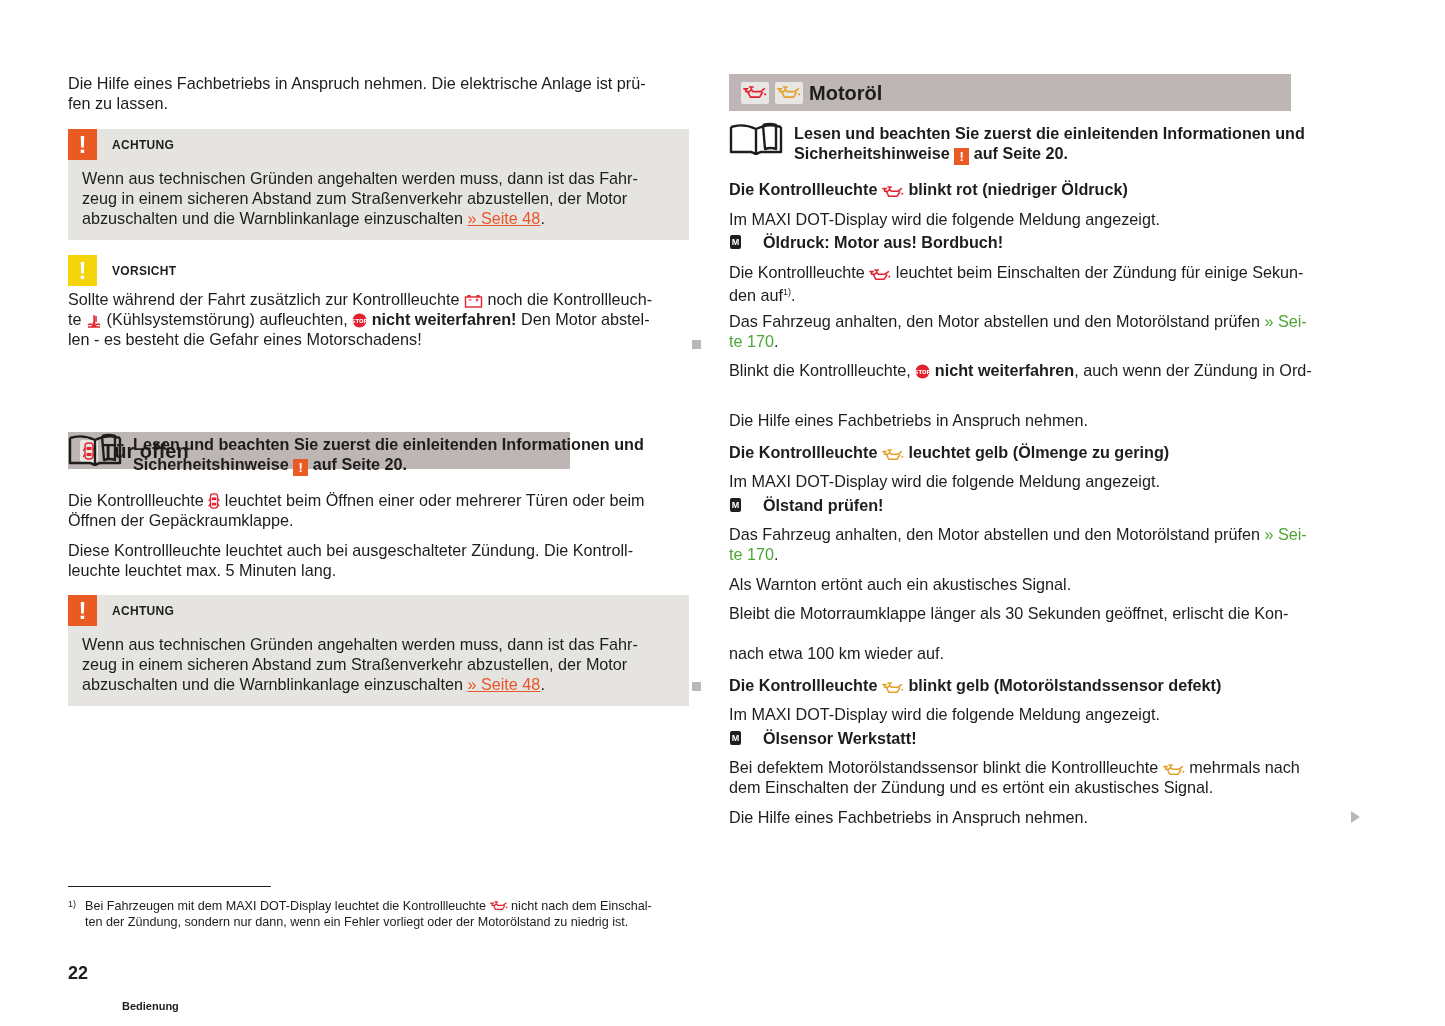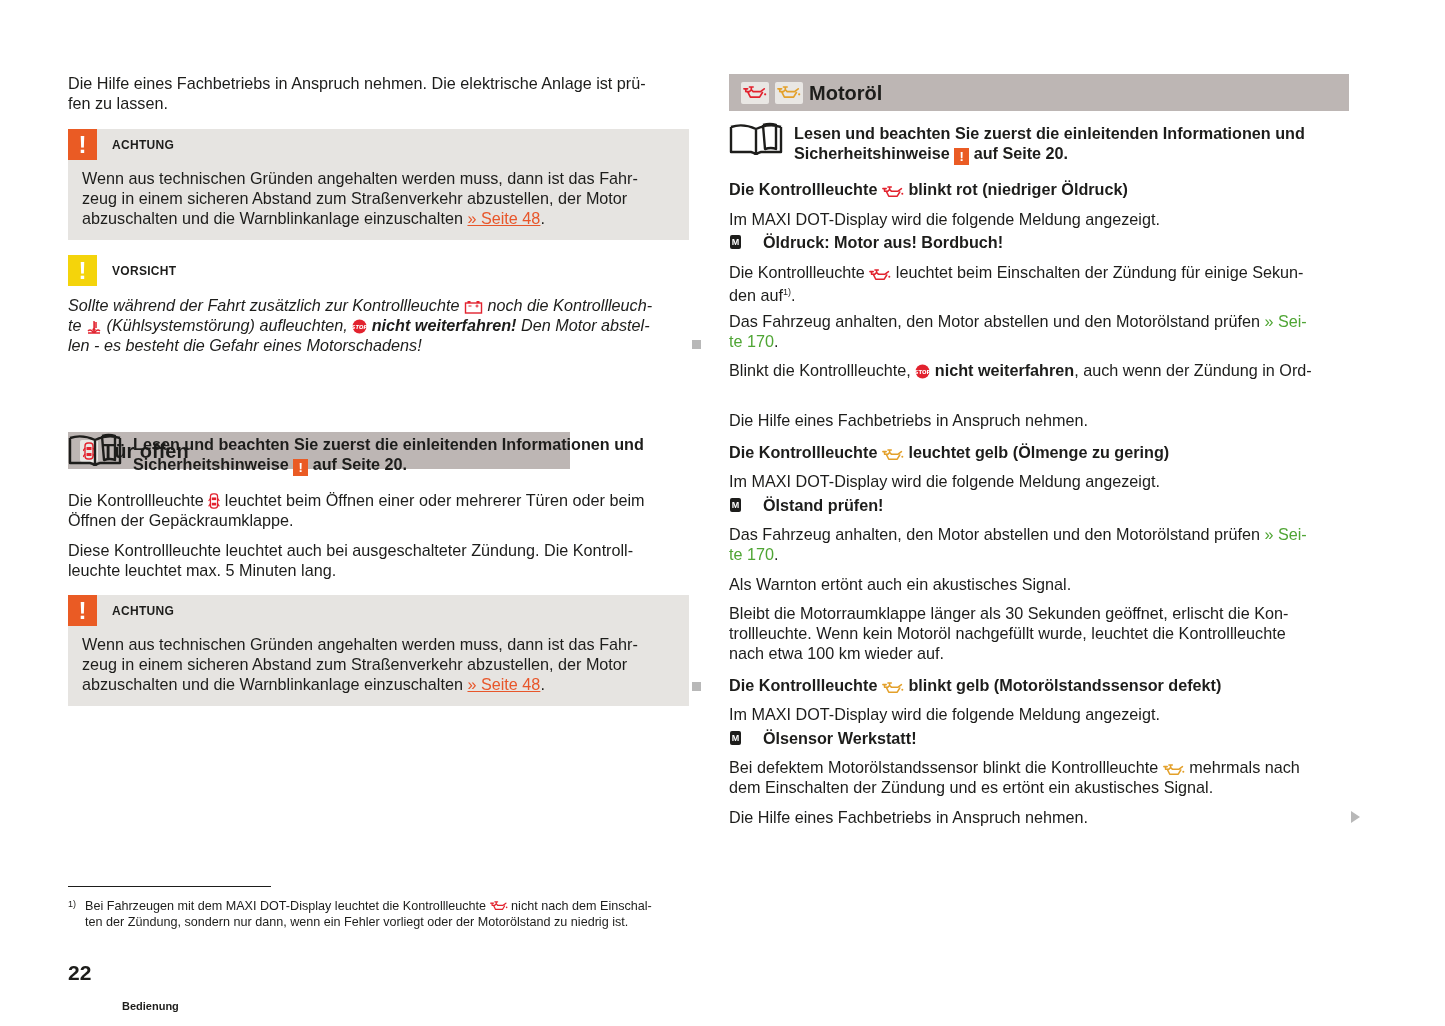--- a/index.html
+++ b/index.html
@@ -41,21 +41,21 @@
   .msg-row { display:flex; align-items:center; }
   .m-icon { width:11px; height:14px; background:#1d1d1b; color:#fff; font-size:9px; font-weight:bold; line-height:14px; text-align:center; border-radius:2px; margin-right:22px; margin-left:1px; }
 
   .ico { display:inline-block; vertical-align:-3px; }
   .end-square { position:absolute; width:9px; height:9px; background:#b8b8b8; }
   .continue-arrow { position:absolute; width:0; height:0; border-top:6px solid transparent; border-bottom:6px solid transparent; border-left:9px solid #b8b8b8; }
 
   .footnote-rule { position:absolute; left:68px; top:886px; width:203px; height:1px; background:#1d1d1b; }
   .footnote { position:absolute; left:68px; top:898px; width:630px; font-size:12.6px; line-height:16px; display:flex; }
   .footnote .mark { font-size:9px; width:17px; vertical-align:top; line-height:12px; }
-  .page-num { position:absolute; left:68px; top:963px; font-size:21px; font-weight:bold; }
+  .page-num { position:absolute; left:68px; top:963px; font-size:18px; font-weight:bold; }
   .page-section { position:absolute; left:122px; top:966px; font-size:11px; font-weight:bold;margin-top:30px; }
 </style>
 </head>
 <body>
 
 <svg width="0" height="0" style="position:absolute">
   <defs>
     <symbol id="oil" viewBox="0 0 26 14">
       <path d="M1 3 L5 3 M3 3 L3 6 L7 6 L9 4 L11 6 L19 6 L23 3 M9 4 L9 1 M7 1 L11 1 M5 6 L8 12 L18 12 L21 7" fill="none" stroke="currentColor" stroke-width="1.8" stroke-linecap="round" stroke-linejoin="round"></path>
       <circle cx="24" cy="9" r="1.2" fill="currentColor"></circle>
@@ -103,21 +103,21 @@
       <span>zeug in einem sicheren Abstand zum Straßenverkehr abzustellen, der Motor</span><br>
       <span>abzuschalten und die Warnblinkanlage einzuschalten </span><span class="link-orange">» Seite 48</span><span>.</span>
     </div>
   </div>
 
   <div class="abs" style="top:255px;left:0;width:621px;">
     <div class="warn-head">
       <div class="warn-badge badge-yellow">!</div>
       <div class="warn-title">VORSICHT</div>
     </div>
-    <p style="margin-top:9px;font-style:italic;">
+    <p style="margin-top:3px;">
       <span>Sollte während der Fahrt zusätzlich zur Kontrollleuchte </span><svg class="ico" width="19" height="14">
           <use href="#battery"></use>
         </svg><span> noch die Kontrollleuch-</span><br>
       <span>te </span><svg class="ico" width="16" height="14">
           <use href="#coolant"></use>
         </svg><span> (Kühlsystemstörung) aufleuchten, </span><svg class="ico" width="15" height="15">
           <use href="#stop"></use>
         </svg> <b>nicht weiterfahren!</b><span> Den Motor abstel-</span><br>
       <span>len - es besteht die Gefahr eines Motorschadens!</span>
     </p>
@@ -163,21 +163,21 @@
       <span>Wenn aus technischen Gründen angehalten werden muss, dann ist das Fahr-</span><br>
       <span>zeug in einem sicheren Abstand zum Straßenverkehr abzustellen, der Motor</span><br>
       <span>abzuschalten und die Warnblinkanlage einzuschalten </span><span class="link-orange">» Seite 48</span><span>.</span>
     </div>
   </div>
   <div class="end-square" style="left:624px;top:682px;"></div>
 </div>
 
 <div class="col col-right">
 
-  <div class="sec-head" style="top:74px;width:620px;">
+  <div class="sec-head" style="top:74px;width:562px;">
     <div class="sec-icon" style="color:#e2222e;">
       <svg width="24" height="13">
           <use href="#oil"></use>
         </svg>
     </div>
     <div class="sec-icon" style="margin-left:6px;color:#e3a02a;">
       <svg width="24" height="13">
           <use href="#oil"></use>
         </svg>
     </div>
@@ -231,21 +231,21 @@
     <div class="m-icon">M</div>
     <span class="bold">Ölstand prüfen!</span>
   </div>
   <p class="abs" style="top:524px;left:0;">
     <span>Das Fahrzeug anhalten, den Motor abstellen und den Motorölstand prüfen </span><span class="link-green">» Sei-</span><br>
     <span class="link-green">te 170</span><span>.</span>
   </p>
   <p class="abs" style="top:574px;left:0;">Als Warnton ertönt auch ein akustisches Signal.</p>
   <p class="abs" style="top:603px;left:0;">
     <span>Bleibt die Motorraumklappe länger als 30 Sekunden geöffnet, erlischt die Kon-</span><br>
-    <span>trollleuchte. Wenn kein Motoröl nachgefüllt wurde, leuchtet die Kontrollleuchte</span><br>
+    <br>
     <span>nach etwa 100 km wieder auf.</span>
   </p>
 
   <p class="abs subhead" style="top:675px;left:0;">
     <span>Die Kontrollleuchte </span><svg class="ico" width="22" height="12" style="color:#e3a02a;">
         <use href="#oil"></use>
       </svg><span> blinkt gelb (Motorölstandssensor defekt)</span>
   </p>
   <p class="abs" style="top:704px;left:0;">Im MAXI DOT-Display wird die folgende Meldung angezeigt.</p>
   <div class="abs msg-row" style="top:728px;left:0;">

